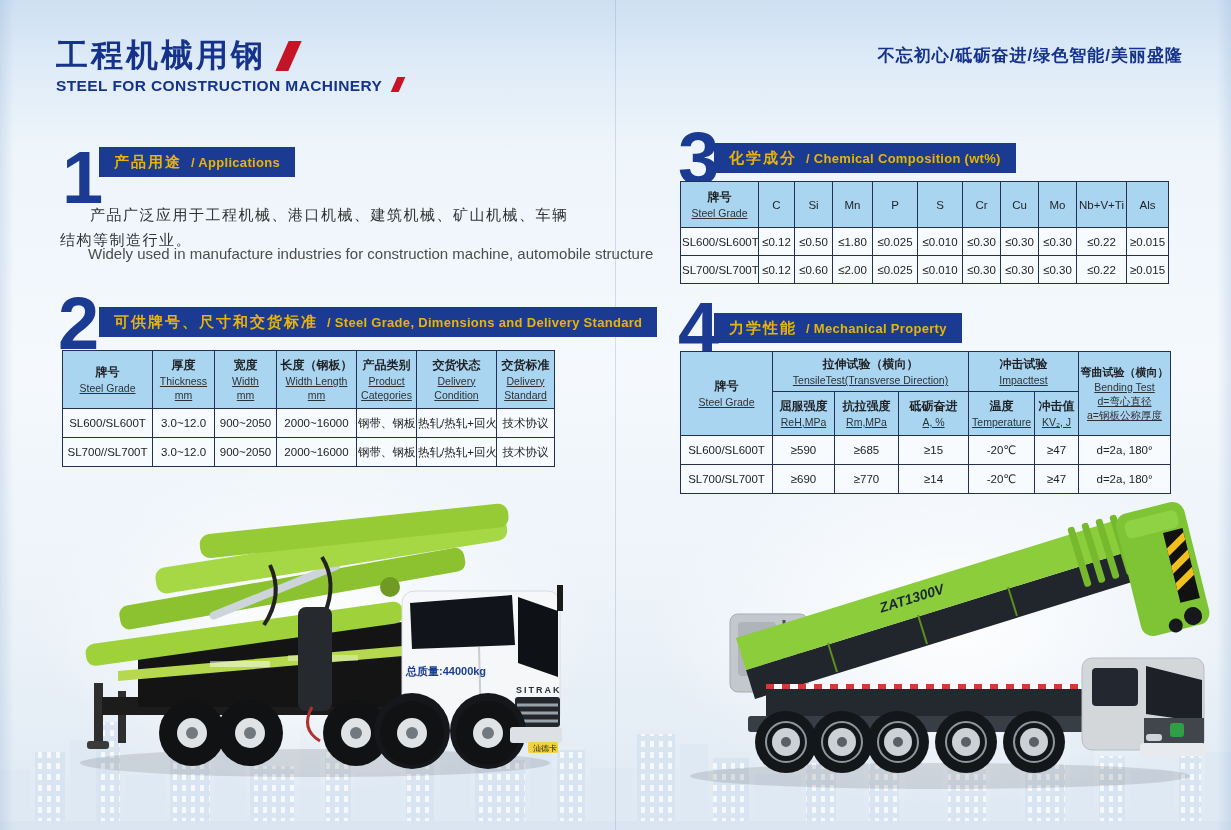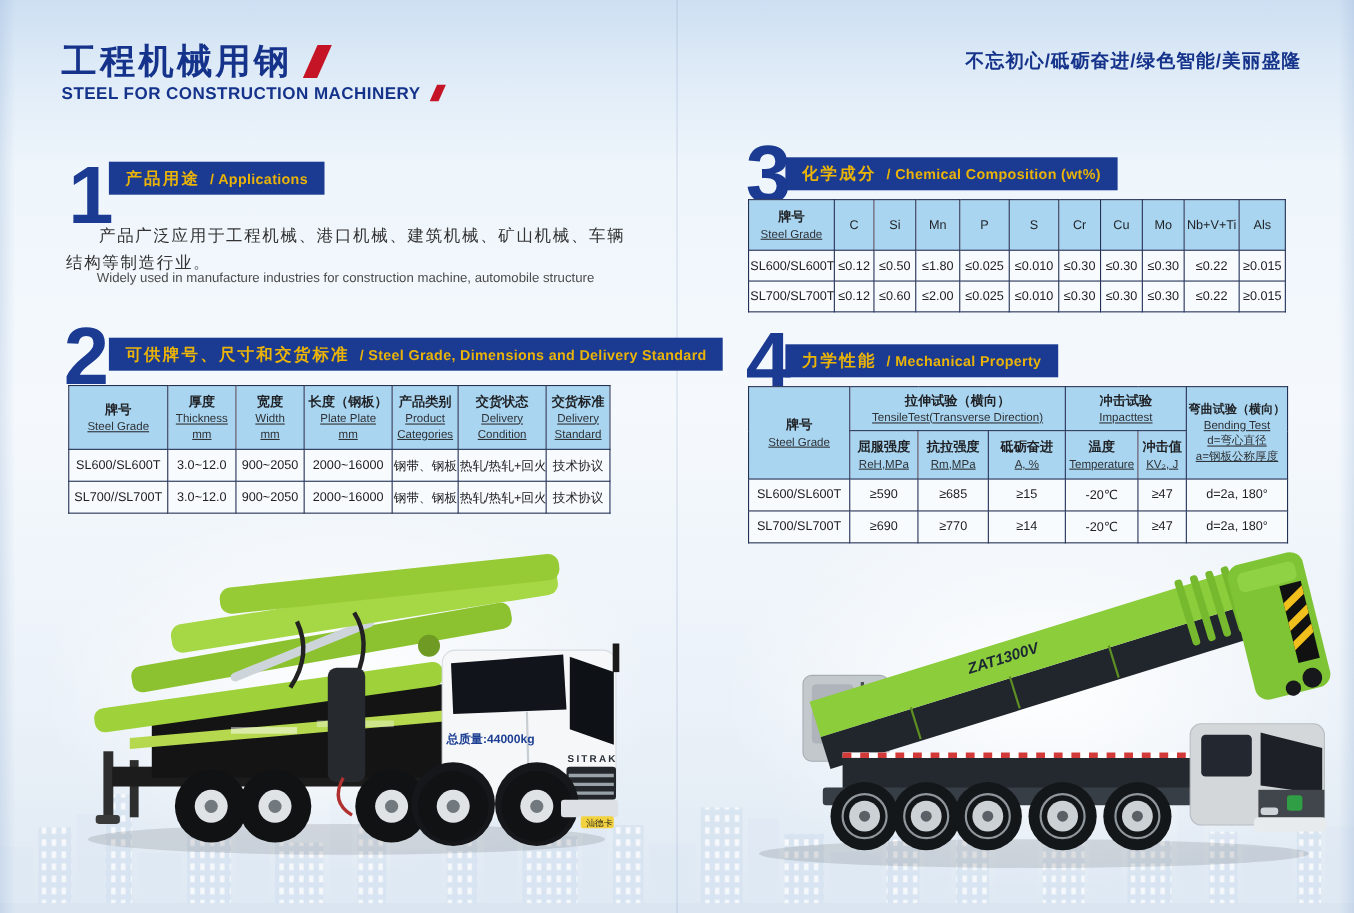--- a/index.html
+++ b/index.html
@@ -22,21 +22,21 @@
   .slogan{position:absolute;right:48px;top:44px;font-size:17px;font-weight:800;color:#15338a;letter-spacing:1px;}
 
   .bignum{position:absolute;font-size:74px;font-weight:900;color:#1b3b92;line-height:.82;}
   .banner{position:absolute;height:30px;background:#1b3b92;color:#eab308;display:flex;align-items:center;
           padding:0 15px;white-space:nowrap;}
   .banner .bzh{font-size:15px;font-weight:bold;letter-spacing:2px;}
   .banner .ben{font-size:13px;font-weight:bold;margin-left:9px;letter-spacing:.3px;}
 
   .body-zh{position:absolute;left:60px;top:202px;width:515px;margin:0;font-size:15px;line-height:1.68;
            letter-spacing:1.5px;color:#333;text-indent:2em;}
-  .body-en{position:absolute;left:88px;top:245px;margin:0;font-size:12px;color:#4c4c4c;}
+  .body-en{position:absolute;left:88px;top:245px;margin:0;font-size:15px;color:#4c4c4c;}
 
   table.tbl{position:absolute;border-collapse:collapse;table-layout:fixed;background:#fff;}
   .tbl td{border:1px solid #223055;text-align:center;vertical-align:middle;padding:0 1px;
           overflow:hidden;white-space:nowrap;}
   .tbl td.hd{background:#a9d5f0;}
   .hz{display:block;font-size:12px;font-weight:bold;color:#1f2125;line-height:1.4;}
   .hz.sm{font-size:11px;letter-spacing:0;}
   .he{display:block;font-size:10.5px;color:#2e3237;line-height:1.35;text-decoration:underline;}
   .el{font-size:11.5px;color:#1f2125;}
   .tbl td.dc{font-size:11.5px;color:#222;background:#f7fbfe;}
@@ -160,21 +160,21 @@
             <span class="he">Thickness</span>
             <span class="he">mm</span>
           </td>
       <td class="hd">
             <span class="hz">宽度</span>
             <span class="he">Width</span>
             <span class="he">mm</span>
           </td>
       <td class="hd">
             <span class="hz">长度（钢板）</span>
-            <span class="he">Plate Plate</span>
+            <span class="he">Width Length</span>
             <span class="he">mm</span>
           </td>
       <td class="hd">
             <span class="hz">产品类别</span>
             <span class="he">Product</span>
             <span class="he">Categories</span>
           </td>
       <td class="hd">
             <span class="hz">交货状态</span>
             <span class="he">Delivery</span>

